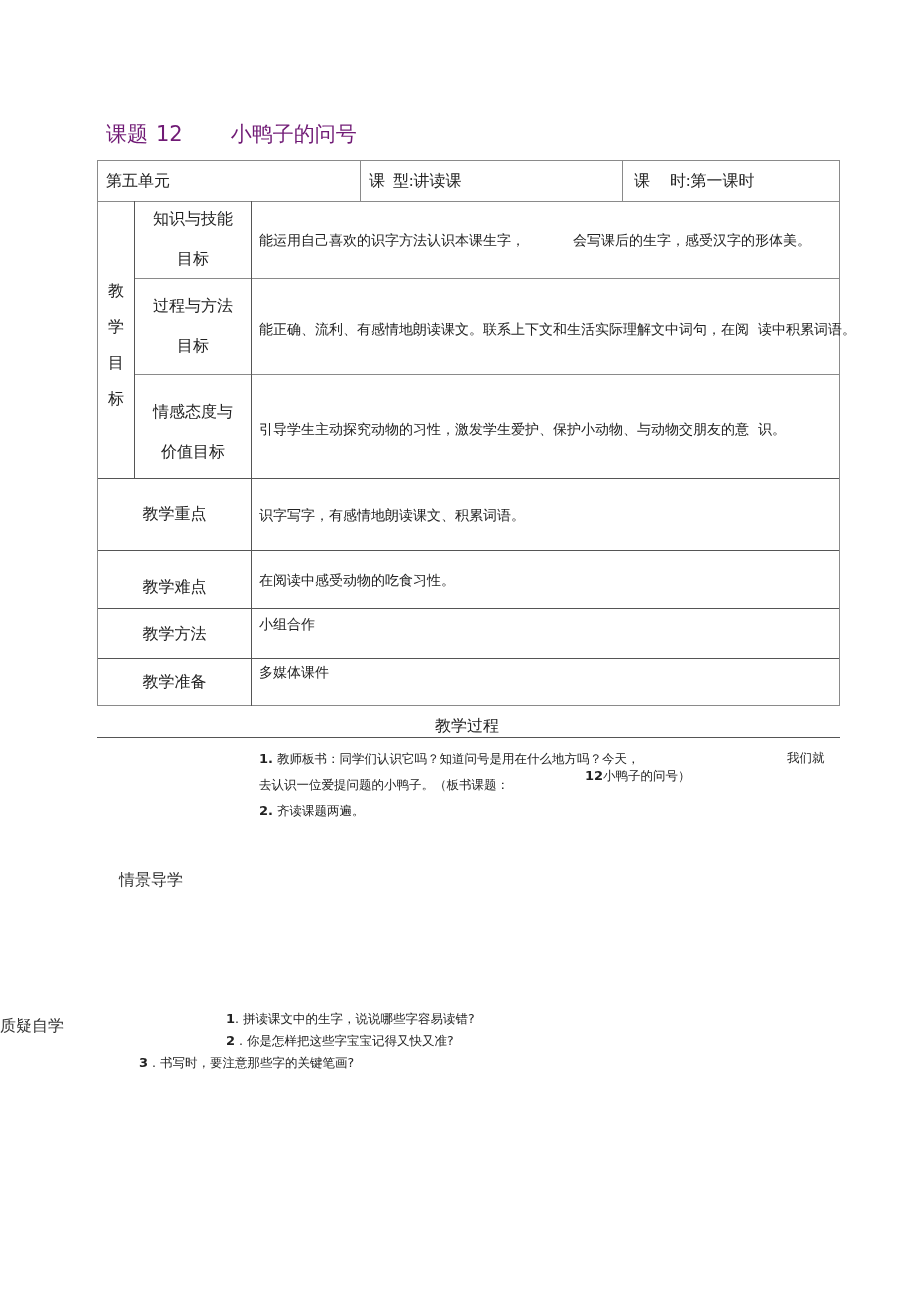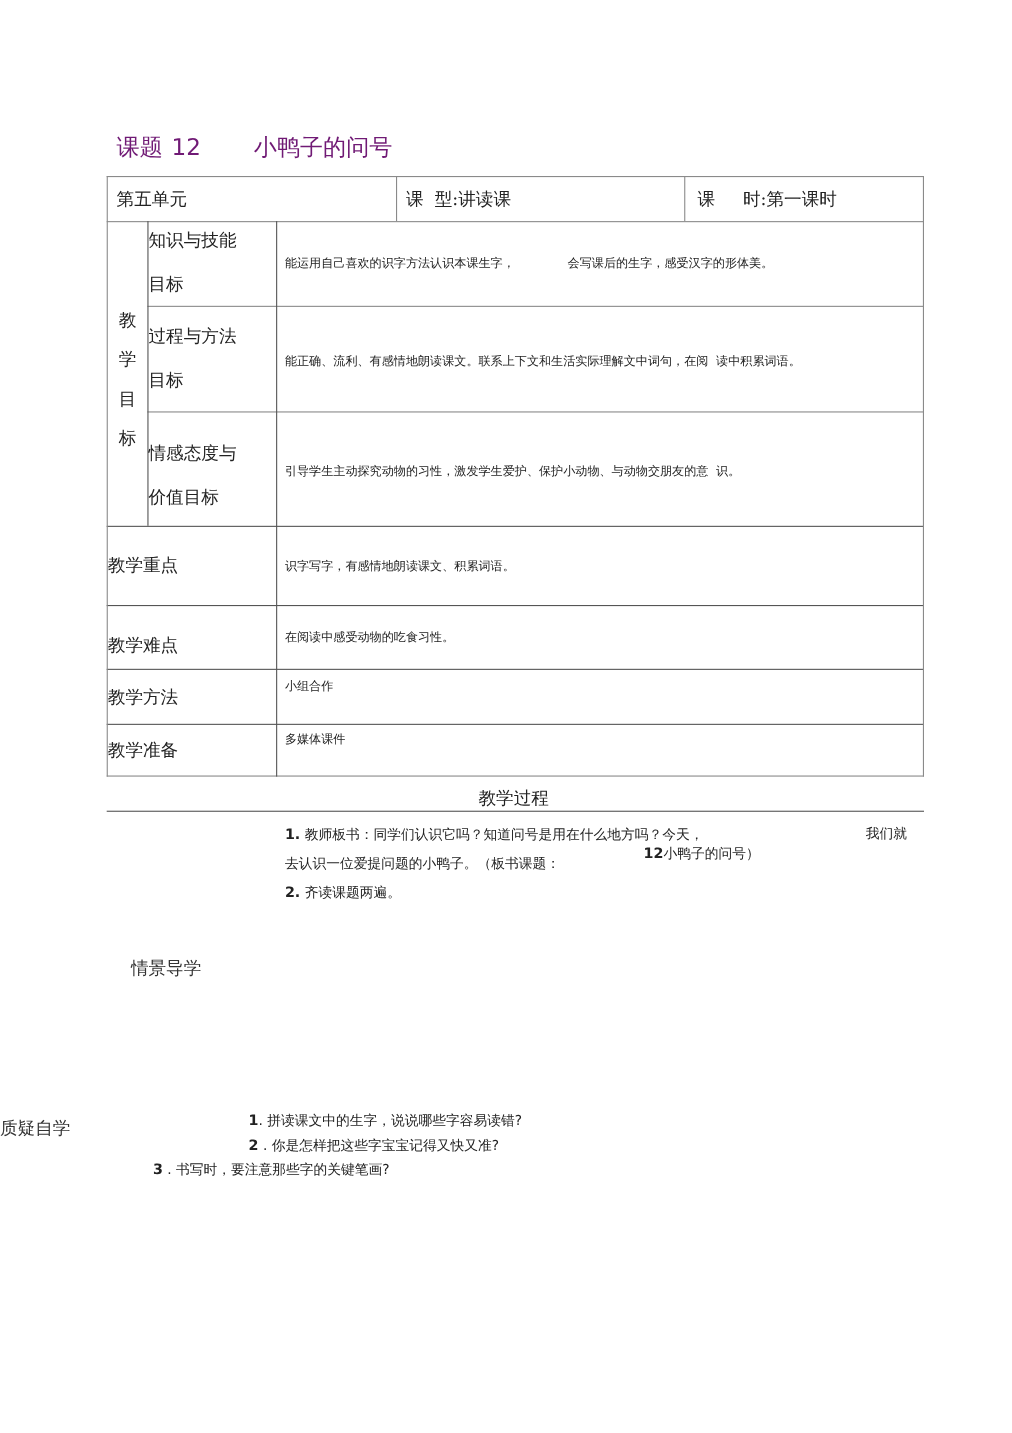--- a/index.html
+++ b/index.html
@@ -32,31 +32,32 @@
     .hline, .vline { position: absolute; background: #8a8a8a; }
     .hline { height: 1px; }
     .vline { width: 1px; }
     .hline.dark { background: #555; }
     .vline.dark { background: #555; }
     .cell-text {
       position: absolute;
       white-space: nowrap;
       color: #222;
     }
-    .big { font-size: 16px; }
-    .small { font-size: 11px; }
+    .big { font-size: 16px; font-family: Liberation Serif, serif; }
+    .small { font-size: 14px; }
     .vert {
       position: absolute;
       font-size: 16px;
       line-height: 36px;
       width: 20px;
       text-align: center;
     }
     .center-label {
       position: absolute;
+      text-align: center;
       font-size: 16px;
       line-height: 40px;
     }
     .proc {
       font-family: "DejaVu Sans", "Liberation Sans", sans-serif;
       font-size: 12.5px;
       position: absolute;
       white-space: nowrap;
     }
     .proc b { font-weight: bold; font-size: 13px; }

